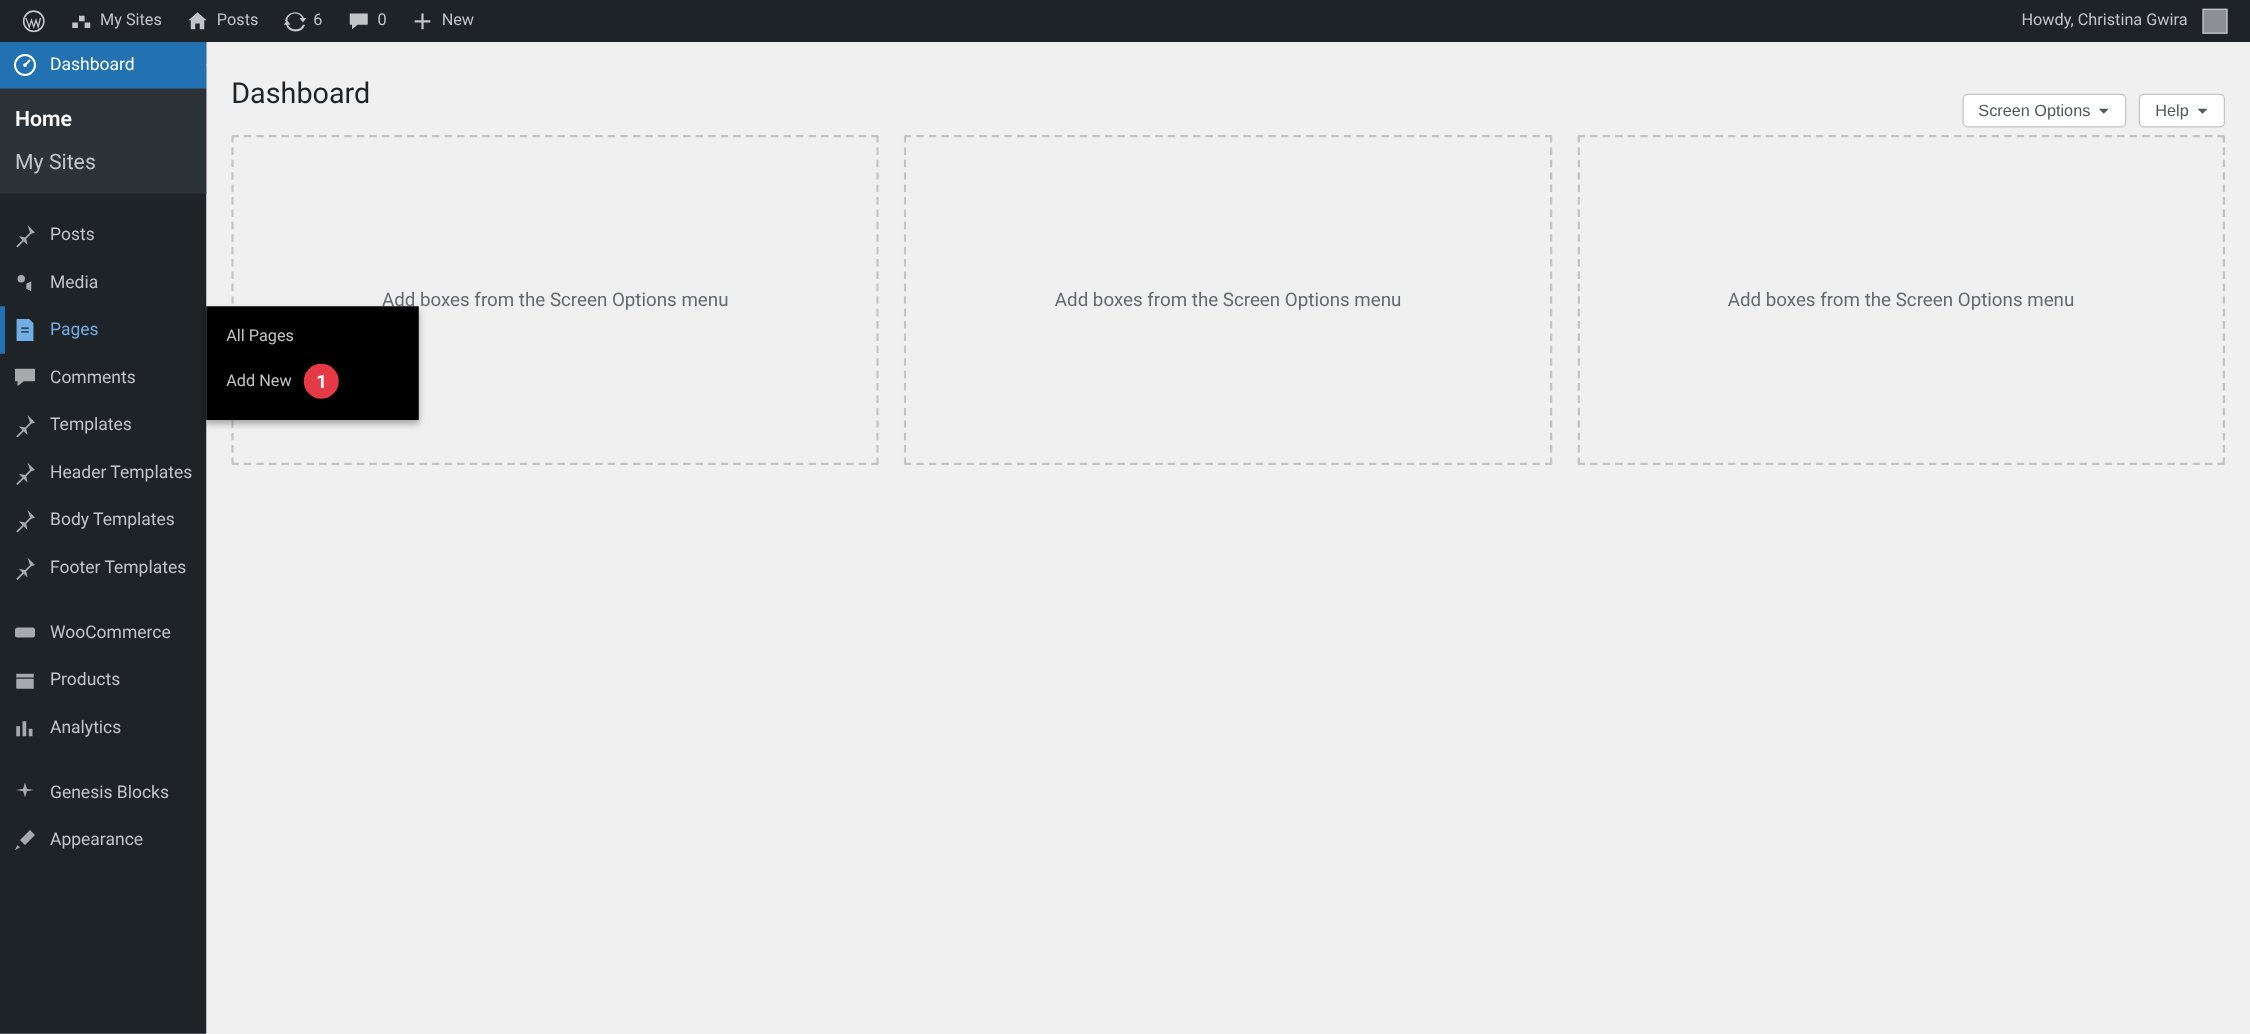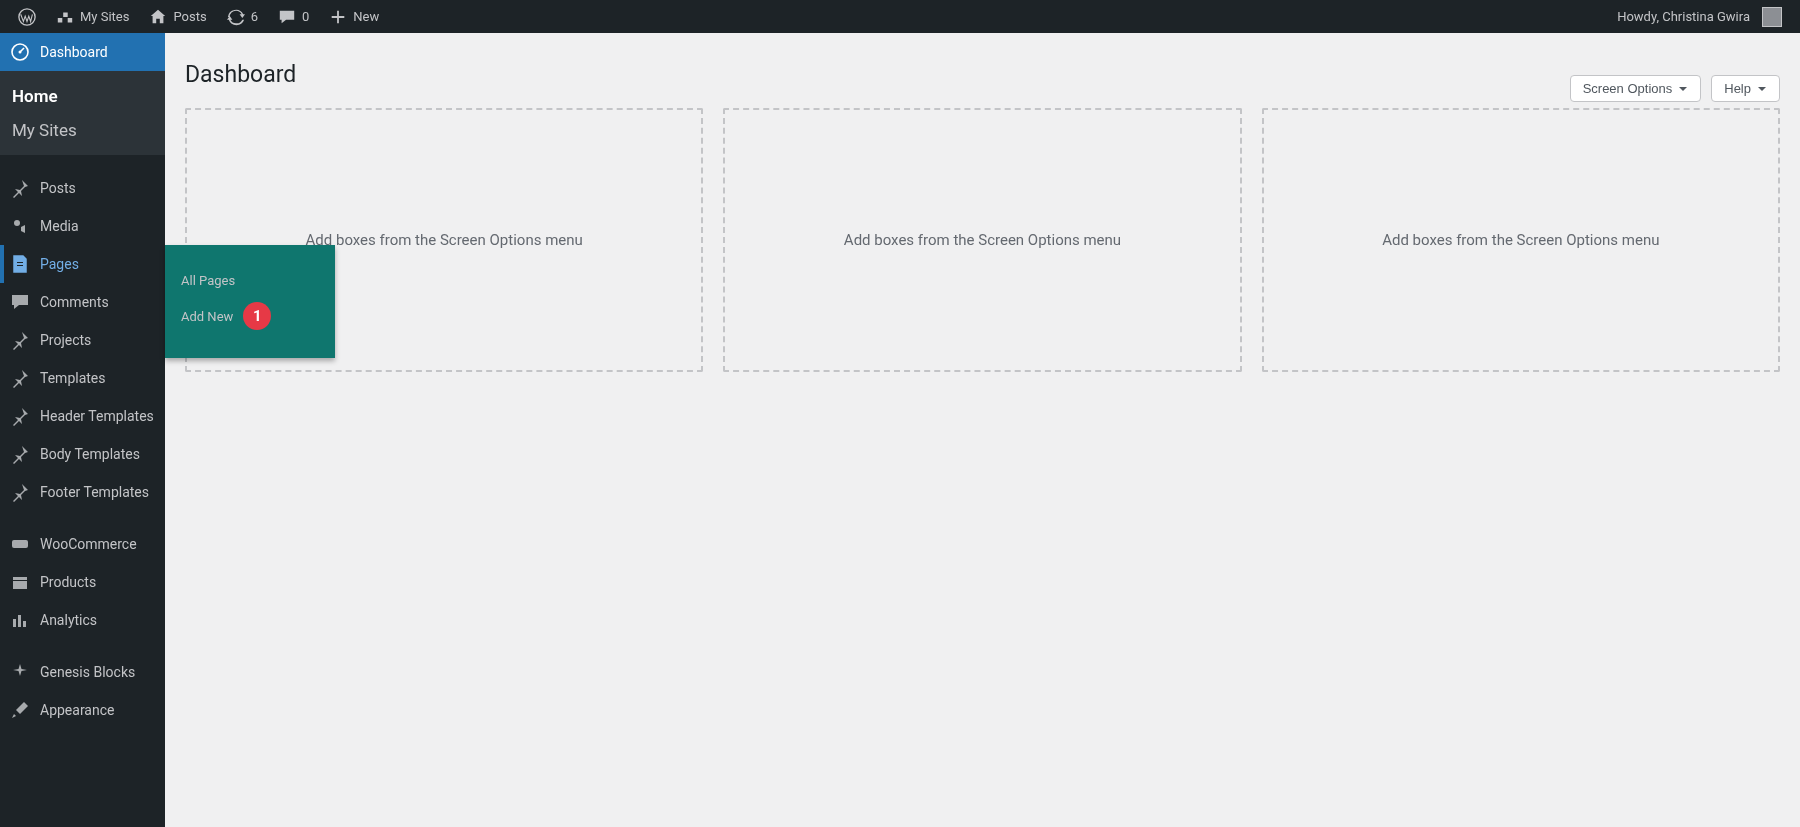--- a/index.html
+++ b/index.html
@@ -19,21 +19,21 @@
   .menu li.open>a.top{color:#72aee6;}
   .menu li.current .arrow{position:absolute;right:-8px;top:50%;margin-top:-8px;width:0;height:0;border-top:8px solid transparent;border-bottom:8px solid transparent;border-right:8px solid #f0f0f1;}
   .menu li.hl::before{content:"";position:absolute;left:0;top:0;bottom:0;width:4px;background:#2271b1;}
   .menu .sep{height:14px;}
   .menu .ico{width:20px;height:20px;display:flex;align-items:center;justify-content:center;fill:currentColor;color:#a7aaad;}
   .menu li.current .ico,.menu li.current a.top{color:#fff;}
   .menu li.open .ico{color:#72aee6;}
   .submenu{background:#2c3338;padding:8px 0;}
   .submenu a{display:block;padding:7px 12px;color:#c3c4c7;text-decoration:none;font-size:17px;cursor:pointer;}
   .submenu a.active{color:#fff;font-weight:600;}
-  .flyout{position:absolute;left:165px;top:0;min-width:170px;background:#0f766e;padding:21px 0;font-size:13px;box-shadow:0 3px 5px rgba(0,0,0,.3);}
+  .flyout{position:absolute;left:165px;top:0;min-width:170px;background:#000000;padding:10px 0;font-size:13px;box-shadow:0 3px 5px rgba(0,0,0,.3);}
   .flyout .fa{display:flex;align-items:center;gap:10px;padding:7px 16px;color:#c3c4c7;text-decoration:none;cursor:pointer;}
   .marker{width:28px;height:28px;border-radius:50%;background:#e63946;color:#fff;font-weight:700;display:flex;align-items:center;justify-content:center;font-size:15px;}
   
   .content{margin-left:165px;padding-top:33px;min-height:100vh;box-sizing:border-box;}
   .wrap{padding:10px 20px 20px;position:relative;}
   .tabs{position:absolute;right:20px;top:14px;display:flex;gap:10px;margin-top:28px;}
   .tab-btn{background:#fff;border:1px solid #c3c4c7;border-radius:4px;padding:5px 12px;font-size:13px;color:#50575e;display:flex;align-items:center;gap:6px;cursor:pointer;}
   .tab-btn .chev{width:10px;height:10px;fill:currentColor;}
   h1.title{font-size:23px;font-weight:400;color:#1d2327;margin:18px 0 20px;}
   .boxes{display:flex;gap:20px;}
@@ -231,30 +231,20 @@
           <span>Comments</span>
         </a>
       </li>
     <li>
         <a class="top">
           <span class="ico">
             <svg width="20" height="20">
               <use href="#i-pin"></use>
             </svg>
           </span>
-          <span>Projects</span>
-        </a>
-      </li>
-    <li>
-        <a class="top">
-          <span class="ico">
-            <svg width="20" height="20">
-              <use href="#i-pin"></use>
-            </svg>
-          </span>
           <span>Templates</span>
         </a>
       </li>
     <li>
         <a class="top">
           <span class="ico">
             <svg width="20" height="20">
               <use href="#i-pin"></use>
             </svg>
           </span>

